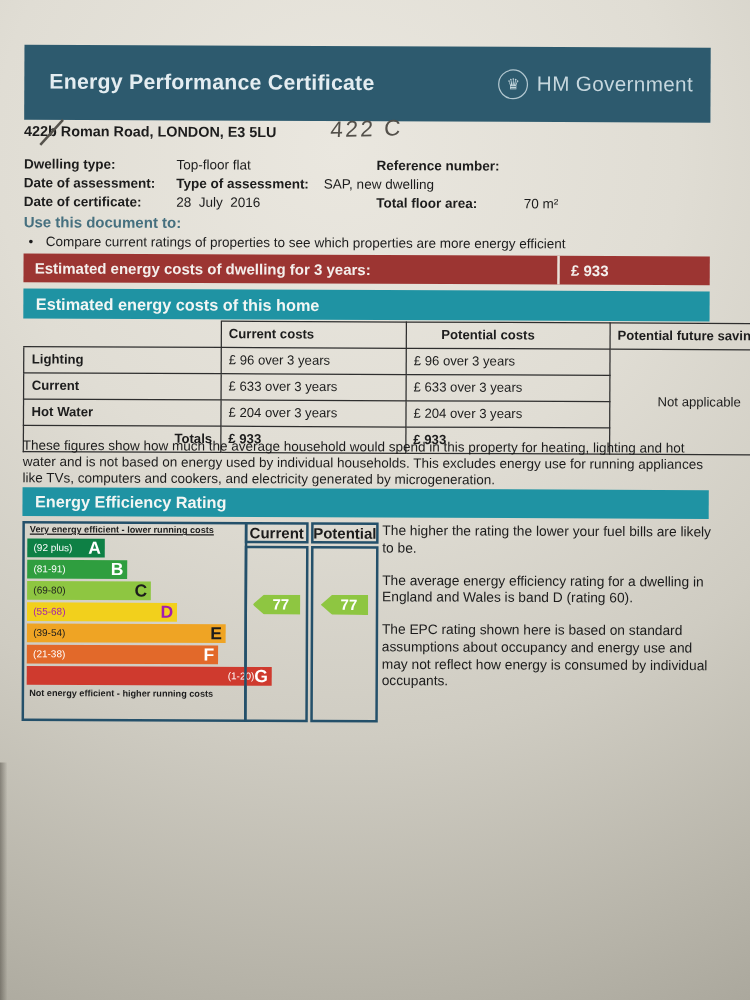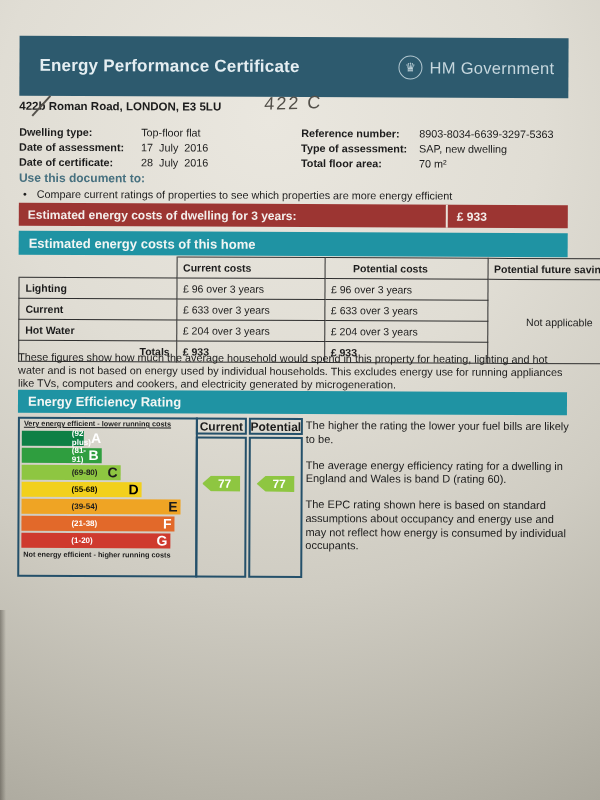--- a/index.html
+++ b/index.html
@@ -96,21 +96,21 @@
     position:absolute; left:0; top:0; width:174px; height:156px;
     border:2px solid var(--chart_border); background:transparent; padding:0 0 0 2px;
   }
   .cap { font-size:7.3px; font-weight:bold; color:#1c1c1c; }
   .cap-top { margin:0 0 3px 2px;text-decoration:underline; }
   .cap-bottom { margin:2px 0 0 2px; }
   .band {
     display:flex; align-items:center; justify-content:space-between;
     height:14.5px; margin-bottom:2.5px; padding:0 3px 0 5px; box-sizing:border-box;
   }
-  .band-range { font-size:8px; font-weight:bold;margin-left:45px; }
+  .band-range { font-size:8px; font-weight:normal; }
   .band-letter { font-size:14px; font-weight:bold; line-height:1; }
 
   .rat-col-head {
     position:absolute; top:0; height:13px; border:2px solid var(--chart_border);
     font-size:12px; font-weight:bold; color:#1c1c1c; display:flex; align-items:center; justify-content:center;
     box-sizing:content-box;
   }
   .rat-col-body { position:absolute; top:19px; height:137px; border:2px solid var(--chart_border); box-sizing:content-box; }
   .cur-head, .cur-body { left:178px; width:47px; }
   .pot-head, .pot-body { left:231px; width:50px; }
@@ -143,25 +143,23 @@
       <span>422b Roman Road, LONDON, E3 5LU</span>
       <span class="strike-line"></span>
       <span class="handwritten">422 C</span>
     </div>
 
     <div class="details">
       <div class="drow">
         <span class="lbl l-lbl">Dwelling type:</span>
         <span class="l-val">Top-floor flat</span>
         <span class="lbl r-lbl">Reference number:</span>
-        <span>8903-8034-6639-3297-5363</span>
       </div>
       <div class="drow">
         <span class="lbl l-lbl">Date of assessment:</span>
-        <span class="l-val ws-pre">17  July  2016</span>
         <span class="lbl r-lbl">Type of assessment:</span>
         <span>SAP, new dwelling</span>
       </div>
       <div class="drow">
         <span class="lbl l-lbl">Date of certificate:</span>
         <span class="l-val ws-pre">28  July  2016</span>
         <span class="lbl r-lbl">Total floor area:</span>
         <span>70 m²</span>
       </div>
     </div>
@@ -225,33 +223,33 @@
               <span class="band-letter">A</span>
             </div>
             <div class="band" style="width: 80px; background: rgb(47, 158, 63); color: rgb(255, 255, 255);">
               <span class="band-range">(81-91)</span>
               <span class="band-letter">B</span>
             </div>
             <div class="band" style="width: 99px; background: rgb(142, 198, 65); color: rgb(28, 28, 28);">
               <span class="band-range">(69-80)</span>
               <span class="band-letter">C</span>
             </div>
-            <div class="band" style="width: 120px; background: rgb(242, 208, 28); color: #000000;">
+            <div class="band" style="width: 120px; background: rgb(242, 208, 28); color: #a21caf;">
               <span class="band-range">(55-68)</span>
               <span class="band-letter">D</span>
             </div>
             <div class="band" style="width: 159px; background: rgb(239, 164, 36); color: rgb(28, 28, 28);">
               <span class="band-range">(39-54)</span>
               <span class="band-letter">E</span>
             </div>
             <div class="band" style="width: 153px; background: rgb(226, 105, 42); color: rgb(255, 255, 255);">
               <span class="band-range">(21-38)</span>
               <span class="band-letter">F</span>
             </div>
-            <div class="band" style="width: 149px; background: rgb(207, 58, 46); color: rgb(255, 255, 255);">
+            <div class="band" style="width: 196px; background: rgb(207, 58, 46); color: rgb(255, 255, 255); justify-content: flex-end;">
               <span class="band-range">(1-20)</span>
               <span class="band-letter">G</span>
             </div>
           </div>
         <div class="cap cap-bottom">Not energy efficient - higher running costs</div>
       </div>
 
       <div class="rat-col-head cur-head">Current</div>
       <div class="rat-col-head pot-head">Potential</div>
 

